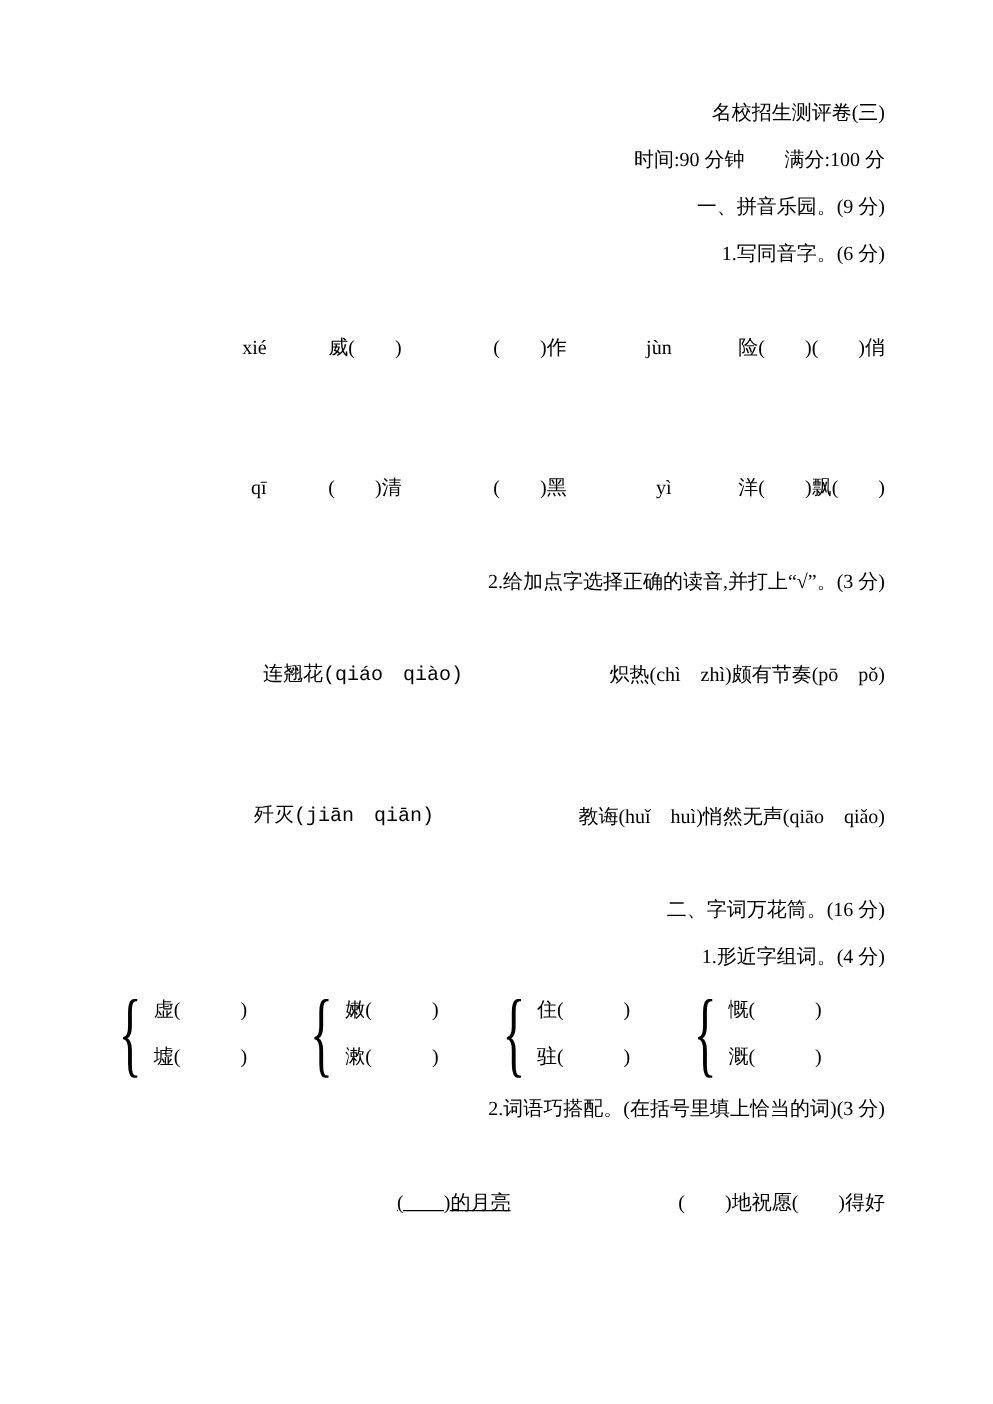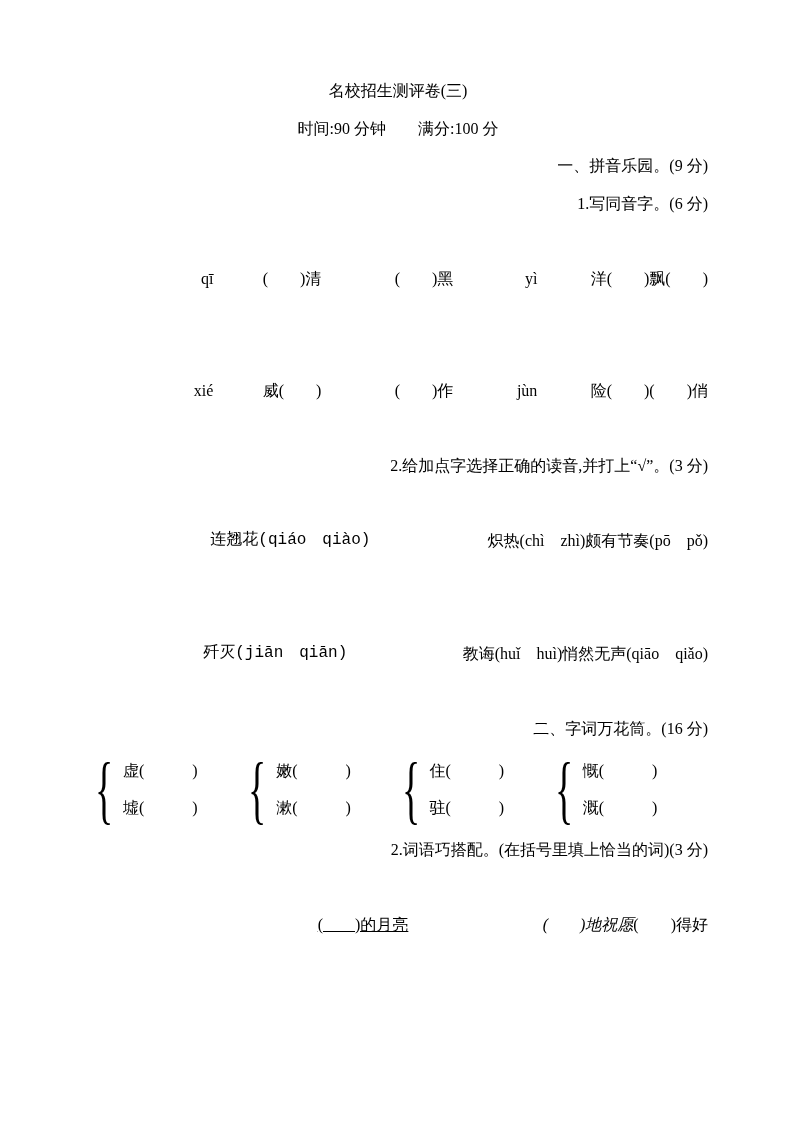--- a/index.html
+++ b/index.html
@@ -9,29 +9,29 @@
       height: 1123px;
       background: #ffffff;
       color: #000000;
       font-family: "Liberation Serif", "DejaVu Serif", serif;
       font-size: 16px;
       box-sizing: border-box;
       padding: 72px 86px 0 88px;
       overflow: hidden;
     }
     .ln { line-height: 37.5px; white-space: pre; text-align: right; }
-    .center { text-align: center; }
+    .center { }
     .cell { display: inline-block; white-space: pre; vertical-align: top; }
     
     .w62 { width: 62px; } .w108 { width: 108px; } .w132 { width: 132px; }
     .w84 { width: 84px; } .w112 { width: 112px; }
     
     .w232 { width: 232px; font-family: Liberation Mono, monospace; } .w215 { width: 215px; }
     
-    .w195 { width: 195px; text-decoration: underline; } .w225 { width: 225px; font-style: italic; }
+    .w195 { width: 195px; text-decoration: underline; } .w225 { width: 225px; }
     
     .brace-row { height: 84px; display: flex; align-items: center; margin-left: 7px; }
     .bgroup { display: flex; align-items: center; height: 84px; width: 166px; }
     .brace {
       display: inline-block;
       width: 28px;
       font-size: 76px;
       line-height: 76px;
       transform: scaleX(0.5);
       transform-origin: left center;
@@ -45,36 +45,37 @@
 
 <div class="page">
 
   <div class="ln center">名校招生测评卷(三)</div>
   <div class="ln center">时间:90 分钟　　满分:100 分</div>
 
   <div class="ln">一、拼音乐园。(9 分)</div>
   <div class="ln">1.写同音字。(6 分)</div>
 
   <div class="ln">
-    <span class="cell w62">qī</span><span class="cell w108">(　　)清</span><span class="cell w132">(　　)黑</span><span class="cell w84">yì</span><span class="cell w112">洋(　　)</span><span class="cell">飘(　　)</span>
+    <span class="cell w62">xié</span><span class="cell w108">威(　　)</span><span class="cell w132">(　　)作</span><span class="cell w84">jùn</span><span class="cell w112">险(　　)</span><span class="cell">(　　)俏</span>
   </div>
   <div class="ln">
-    <span class="cell w62">xié</span><span class="cell w108">威(　　)</span><span class="cell w132">(　　)作</span><span class="cell w84">jùn</span><span class="cell w112">险(　　)</span><span class="cell">(　　)俏</span>
+    <span class="cell w62">qī</span><span class="cell w108">(　　)清</span><span class="cell w132">(　　)黑</span><span class="cell w84">yì</span><span class="cell w112">洋(　　)</span><span class="cell">飘(　　)</span>
   </div>
 
   <div class="ln">2.给加点字选择正确的读音,并打上“√”。(3 分)</div>
 
   <div class="ln">
     <span class="cell w232">连翘花(qiáo　qiào)</span><span class="cell w215">炽热(chì　zhì)</span><span class="cell">颇有节奏(pō　pǒ)</span>
   </div>
   <div class="ln">
     <span class="cell w232">歼灭(jiān　qiān)</span><span class="cell w215">教诲(huǐ　huì)</span><span class="cell">悄然无声(qiāo　qiǎo)</span>
   </div>
 
   <div class="ln">二、字词万花筒。(16 分)</div>
+  <div class="ln">1.形近字组词。(4 分)</div>
 
   <div class="brace-row">
     <div class="bgroup">
       <span class="brace">{</span>
         <span class="bcol">
           <span class="bline">虚(　　　)</span>
           <span class="bline">墟(　　　)</span>
         </span>
     </div>
     <div class="bgroup">

